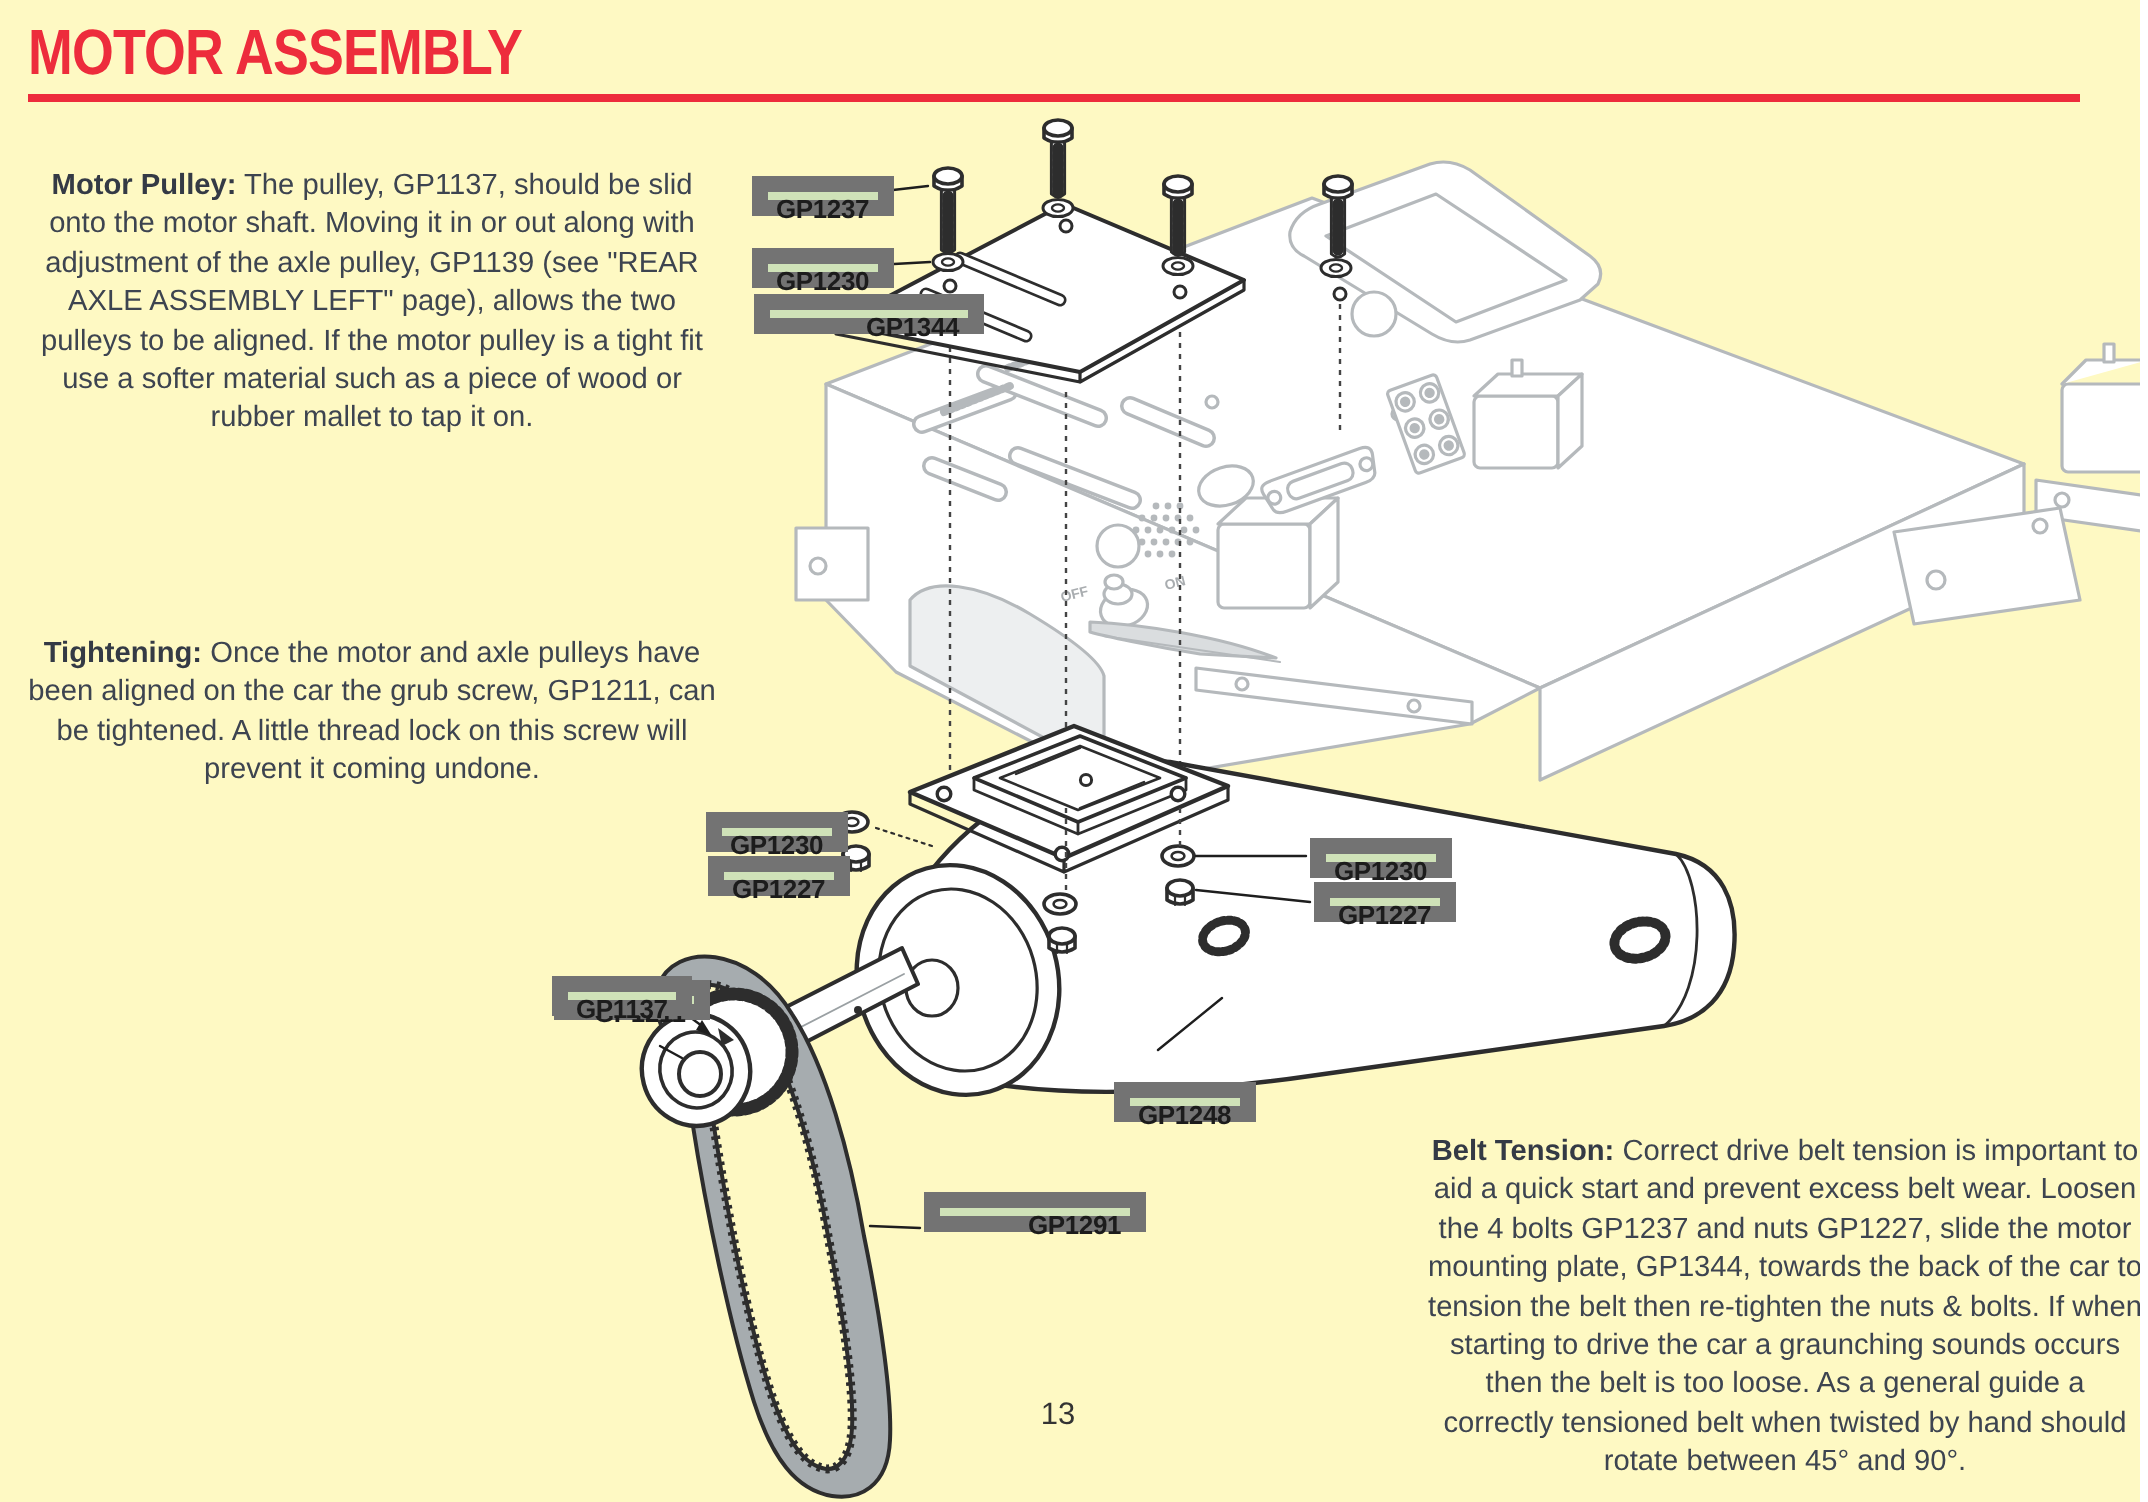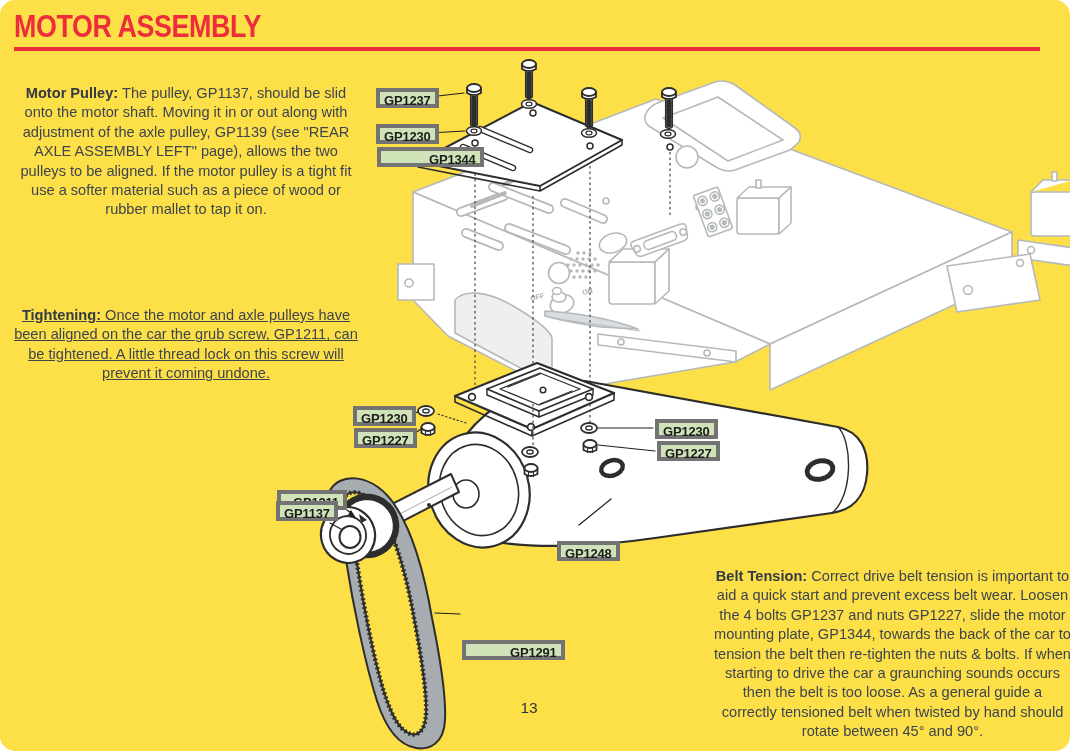--- a/index.html
+++ b/index.html
@@ -1,29 +1,29 @@
 <!DOCTYPE html>
 <html><head>
 <meta charset="utf-8">
 <style>
   html,body{margin:0;padding:0;background:#ffffff;}
-  .page{position:relative;width:1070px;height:751px;background:#fde047;overflow:hidden;
-        font-family:"Liberation Sans","DejaVu Sans",sans-serif;border-radius:15px;}
+  .page{position:relative;width:1070px;height:751px;background:#fef9c3;overflow:hidden;
+        font-family:"Liberation Sans","DejaVu Sans",sans-serif;}
   .title{position:absolute;left:14px;top:8px;margin:0;font-size:32px;font-weight:700;
          color:#ED2C3C;letter-spacing:-0.5px;transform:scaleX(0.84);transform-origin:left top;
          white-space:nowrap;}
   .title-rule{position:absolute;left:14px;top:47px;width:1026px;height:4px;background:#ED2C3C;}
   .copy{position:absolute;margin:0;font-size:14.6px;line-height:19.4px;color:#3d4450;text-align:center;}
   .copy strong{font-weight:700;color:#343a45;}
   .p1{left:14px;top:84px;width:344px;}
-  .p2{left:14px;top:306px;width:344px;text-decoration:underline;}
+  .p2{left:14px;top:318px;width:344px;}
   .p3{left:714px;top:567px;width:357px;}
   .diagram-svg{position:absolute;left:0;top:0;width:1074px;height:751px;}
   .part-label{position:absolute;box-sizing:border-box;min-width:53px;height:20px;
-      background:#cfe2b8;border:4px solid #737373;color:#1c1c1c;font-weight:700;
+      background:#cfe2b8;border:8px solid #737373;color:#1c1c1c;font-weight:700;
       font-size:13px;line-height:15px;text-align:center;padding:0.5px 4px 0;
       letter-spacing:-0.2px;white-space:nowrap;}
   .page-number{position:absolute;left:0;top:699px;width:1058px;text-align:center;
       font-size:15.5px;color:#333;}
 </style>
 </head>
 <body>
 
 <div class="page">
 
@@ -321,18 +321,18 @@
   </svg>
 
   <div class="part-label" style="left:376px;top:88px;">GP1237</div>
   <div class="part-label" style="left:376px;top:124px;">GP1230</div>
   <div class="part-label" style="left:377px;top:147px;padding-left:48px;">GP1344</div>
   <div class="part-label" style="left:353px;top:406px;">GP1230</div>
   <div class="part-label" style="left:354px;top:428px;">GP1227</div>
   <div class="part-label" style="left:655px;top:419px;">GP1230</div>
   <div class="part-label" style="left:657px;top:441px;">GP1227</div>
   <div class="part-label" style="left:277px;top:490px;padding-left:12px;">GP1211</div>
-  <div class="part-label" style="left:276px;top:501px;">GP1137</div>
+  <div class="part-label" style="left:276px;top:488px;">GP1137</div>
   <div class="part-label" style="left:557px;top:541px;">GP1248</div>
-  <div class="part-label" style="left:462px;top:640px;padding-left:44px;">GP1291</div>
+  <div class="part-label" style="left:462px;top:596px;padding-left:44px;">GP1291</div>
 
   <div class="page-number">13</div>
 </div>
 
 </body></html>

